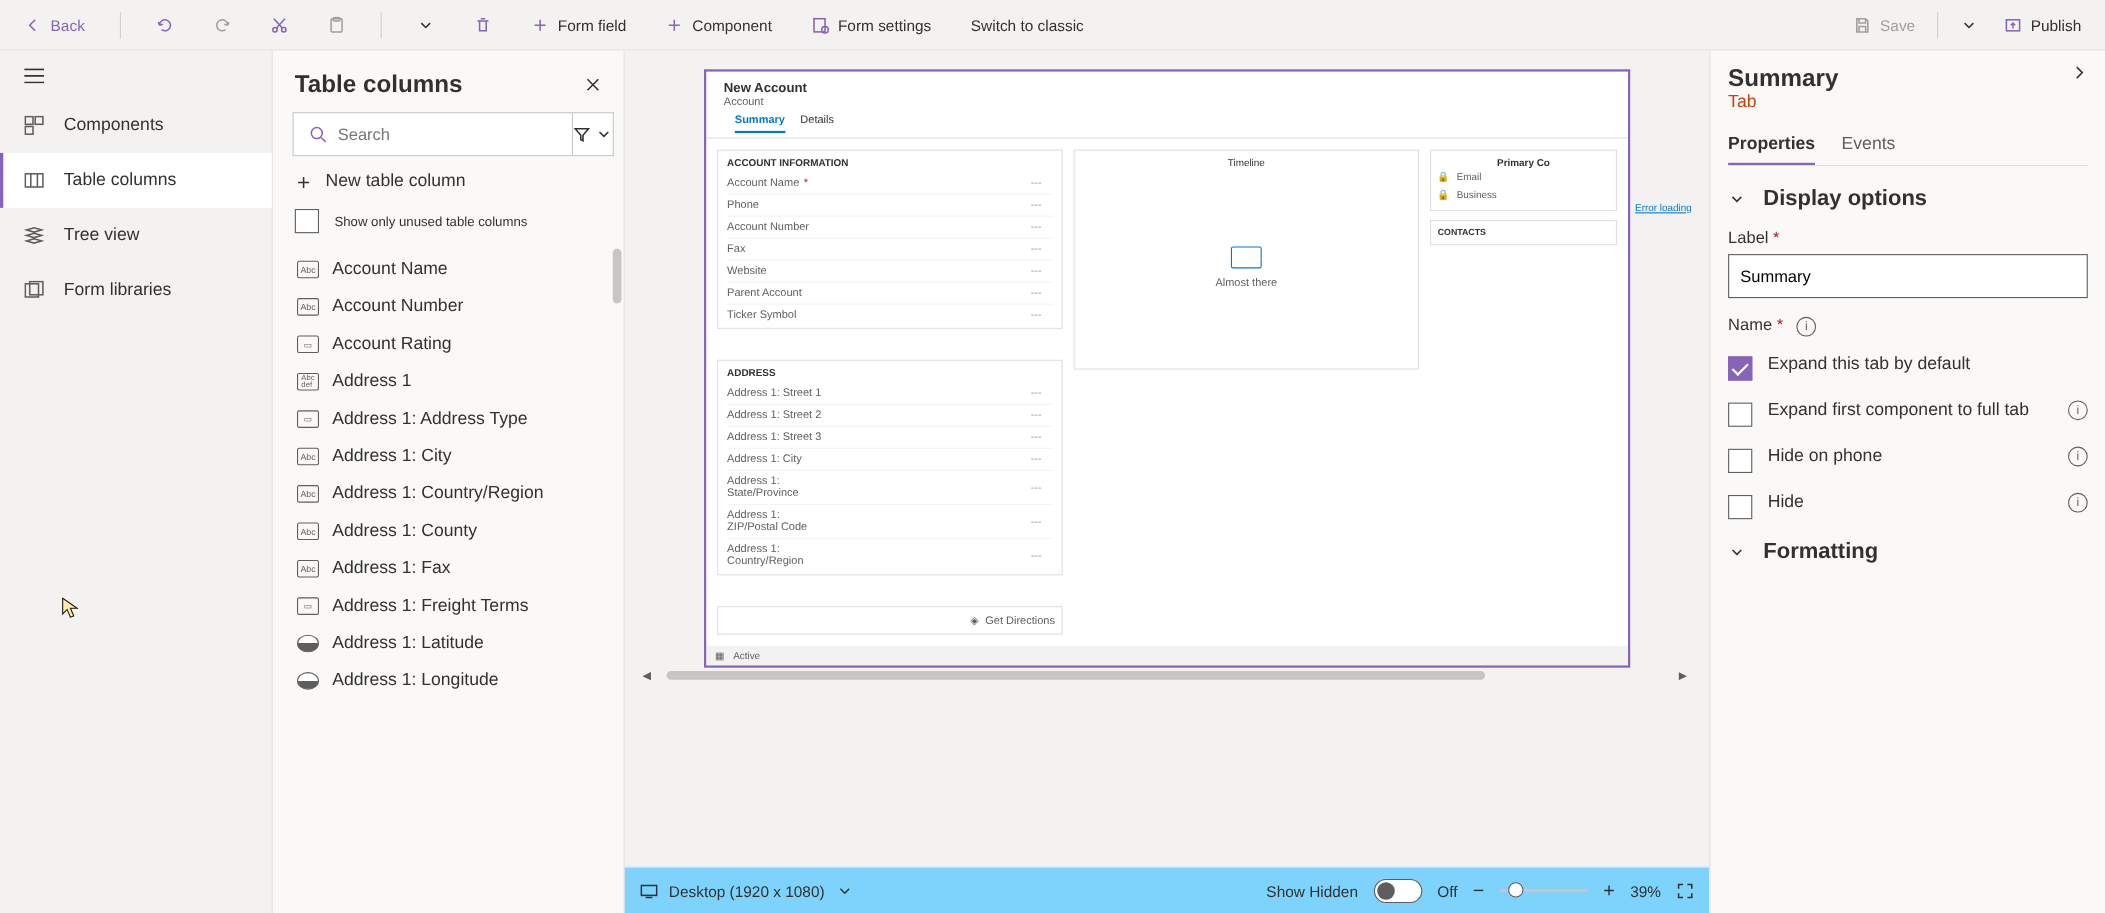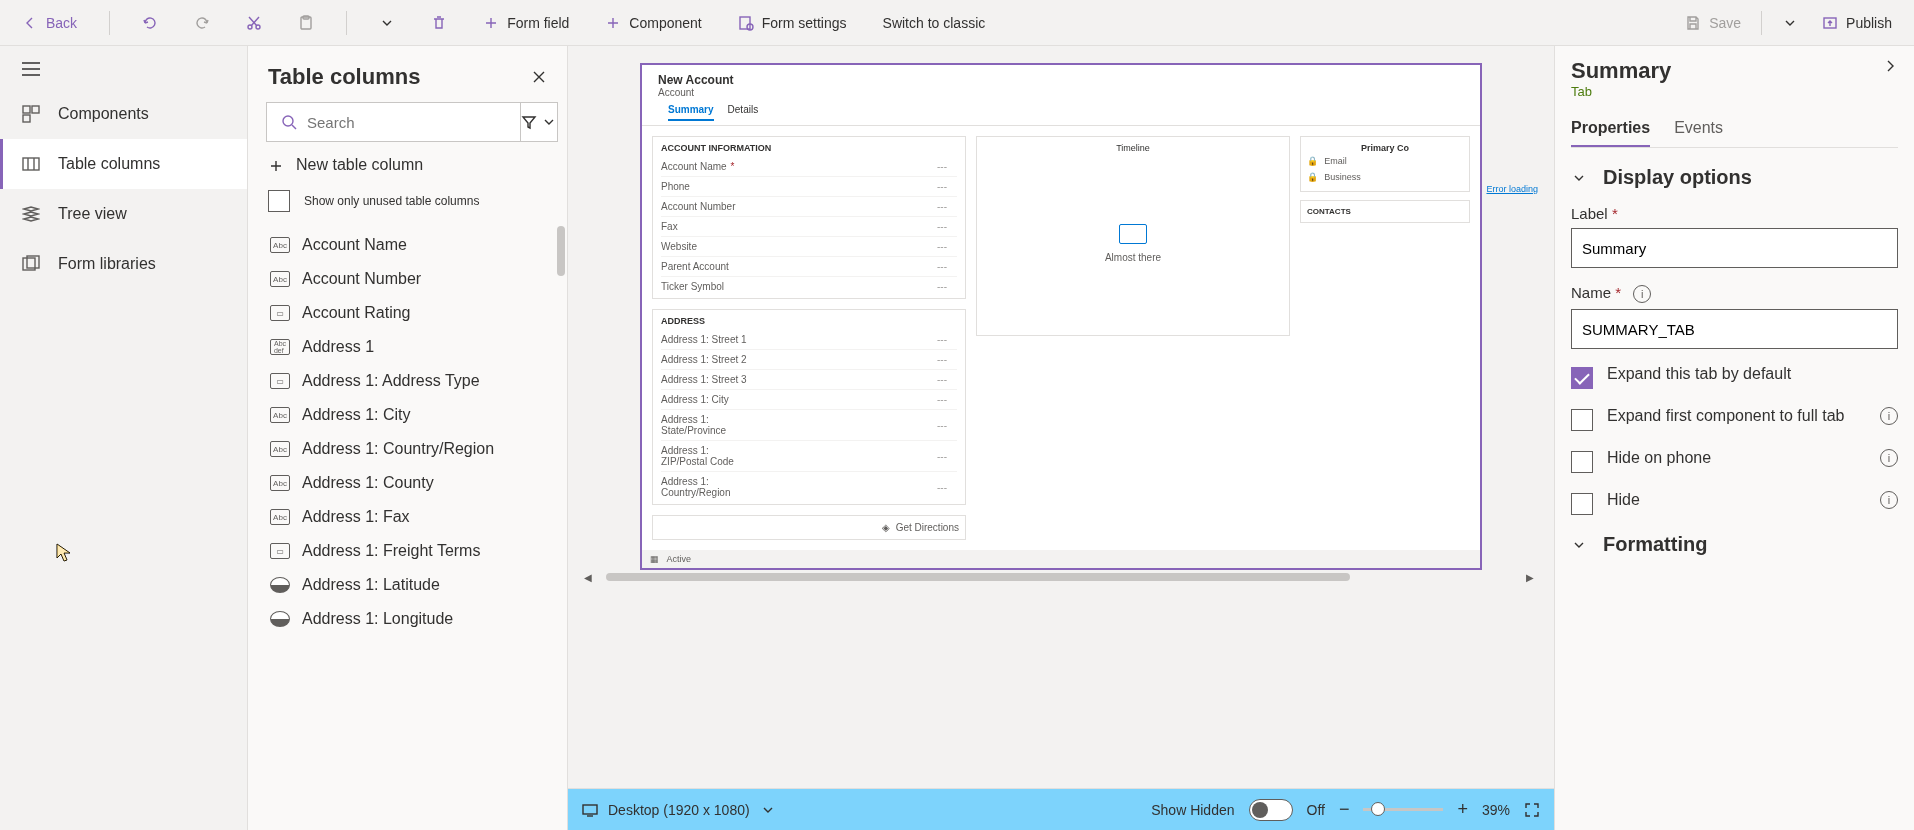--- a/index.html
+++ b/index.html
@@ -48,21 +48,21 @@
   .preview-header { padding: 8px 16px 4px; border-bottom:1px solid #e1dfdd; }
   .preview-title { font-weight:600; font-size:12px; }
   .preview-sub { font-size:10px; color:#605e5c; }
   .preview-tabs { display:flex; gap:14px; padding: 6px 10px 0; font-size:10px; }
   .preview-tab { padding-bottom:4px; cursor:pointer; }
   .preview-tab.active { border-bottom:2px solid #0078d4; color:#0078d4; font-weight:600; }
   .preview.selected { outline: 2px solid #8764b8; outline-offset: -1px; }
   .preview-body { display:flex; gap:10px; padding:10px; }
   .preview-col { flex:1; }
   .preview-side { width: 170px; }
-  .section-card { border:1px solid #e1dfdd; margin-bottom:10px; padding:6px 8px 2px; }
+  .section-card { border:1px solid #e1dfdd; margin-bottom:28px; padding:6px 8px 2px; }
   .section-title { font-size:9px; font-weight:600; color:#323130; text-transform:uppercase; margin-bottom:4px; }
   .field-row { display:flex; align-items:center; font-size:10px; padding:4px 0; border-bottom:1px solid #f3f2f1; }
   .field-row:last-child { border-bottom:none; }
   .field-label { width:90px; color:#605e5c; }
   .field-req { color:#a4262c; margin-left:4px; }
   .field-val { color:#a19f9d; margin-left:auto; margin-right:10px; }
   .timeline-card { border:1px solid #e1dfdd; padding:6px 8px; height:200px; display:flex; flex-direction:column;text-align:center; }
   .timeline-body { flex:1; display:flex; flex-direction:column; align-items:center; justify-content:center; gap:8px; }
   .timeline-icon { width:28px; height:20px; border:1px solid #0078d4; border-radius:2px; position:relative; }
   .loading-link { color:#0078d4; text-decoration:underline; font-size:9px; position:absolute; right:16px; top:138px; }
@@ -77,21 +77,21 @@
   .canvas-footer-right { display:flex; align-items:center; gap:14px; margin-left:auto; }
   .toggle { width:44px; height:22px; background:#fff; border:1px solid #605e5c; border-radius:11px; position:relative; cursor:pointer; }
   .toggle-knob { width:16px; height:16px; background:#605e5c; border-radius:50%; position:absolute; top:2px; left:2px; }
   .slider-track { width:80px; height:3px; background:#c8c6c4; position:relative; }
   .slider-knob { width:14px; height:14px; border-radius:50%; background:#fff; border:1px solid #605e5c; position:absolute; top:-6px; left:8px; }
   
   
   .prop-pane { position:absolute; right:0; top:46px; width:360px; bottom:0; background:#faf9f8; border-left:1px solid #e1dfdd; padding: 12px 16px; overflow-y:auto; }
   .prop-header { display:flex; align-items:flex-start; justify-content:space-between; }
   .prop-title { font-size:22px; font-weight:600; }
-  .prop-sub { font-size:13px; color:#4d7c0f; }
+  .prop-sub { font-size:16px; color:#c2410c; }
   .prop-tabs { display:flex; gap:24px; border-bottom:1px solid #e1dfdd; margin-top:12px; }
   .prop-tab { padding:8px 0; font-size:16px; cursor:pointer; color:#605e5c; }
   .prop-tab.active { color:#323130; border-bottom:2px solid #8764b8; font-weight:600; }
   .section { margin-top:18px; }
   .section-hdr { display:flex; align-items:center; gap:16px; cursor:pointer; margin-bottom:16px; }
   .section-hdr h3 { font-size:20px; font-weight:600; }
   .field-block { margin-bottom:16px; }
   .field-block label { display:block; font-size:15px; margin-bottom:6px; }
   .req-star { color:#a4262c; }
   .text-input { width:100%; height:40px; border:1px solid #605e5c; background:#fff; padding:0 10px; font-size:15px; }
@@ -554,21 +554,20 @@
           </svg>
         </span>
       <h3>Display options</h3>
     </div>
     <div class="field-block">
       <label><span>Label</span> <span class="req-star">*</span></label>
       <input class="text-input" type="text" value="Summary" style="">
     </div>
     <div class="field-block">
       <label><span>Name</span> <span class="req-star">*</span> <span class="info-icon">i</span></label>
-      <input class="text-input" type="text" value="SUMMARY_TAB" style="">
     </div>
     <div class="check-row">
       <div class="checkbox checked"></div>
       <span class="check-label">Expand this tab by default</span>
     </div>
     <div class="check-row">
       <div class="checkbox"></div>
       <span class="check-label">Expand first component to full tab</span>
       <span class="info-icon">i</span>
     </div>

